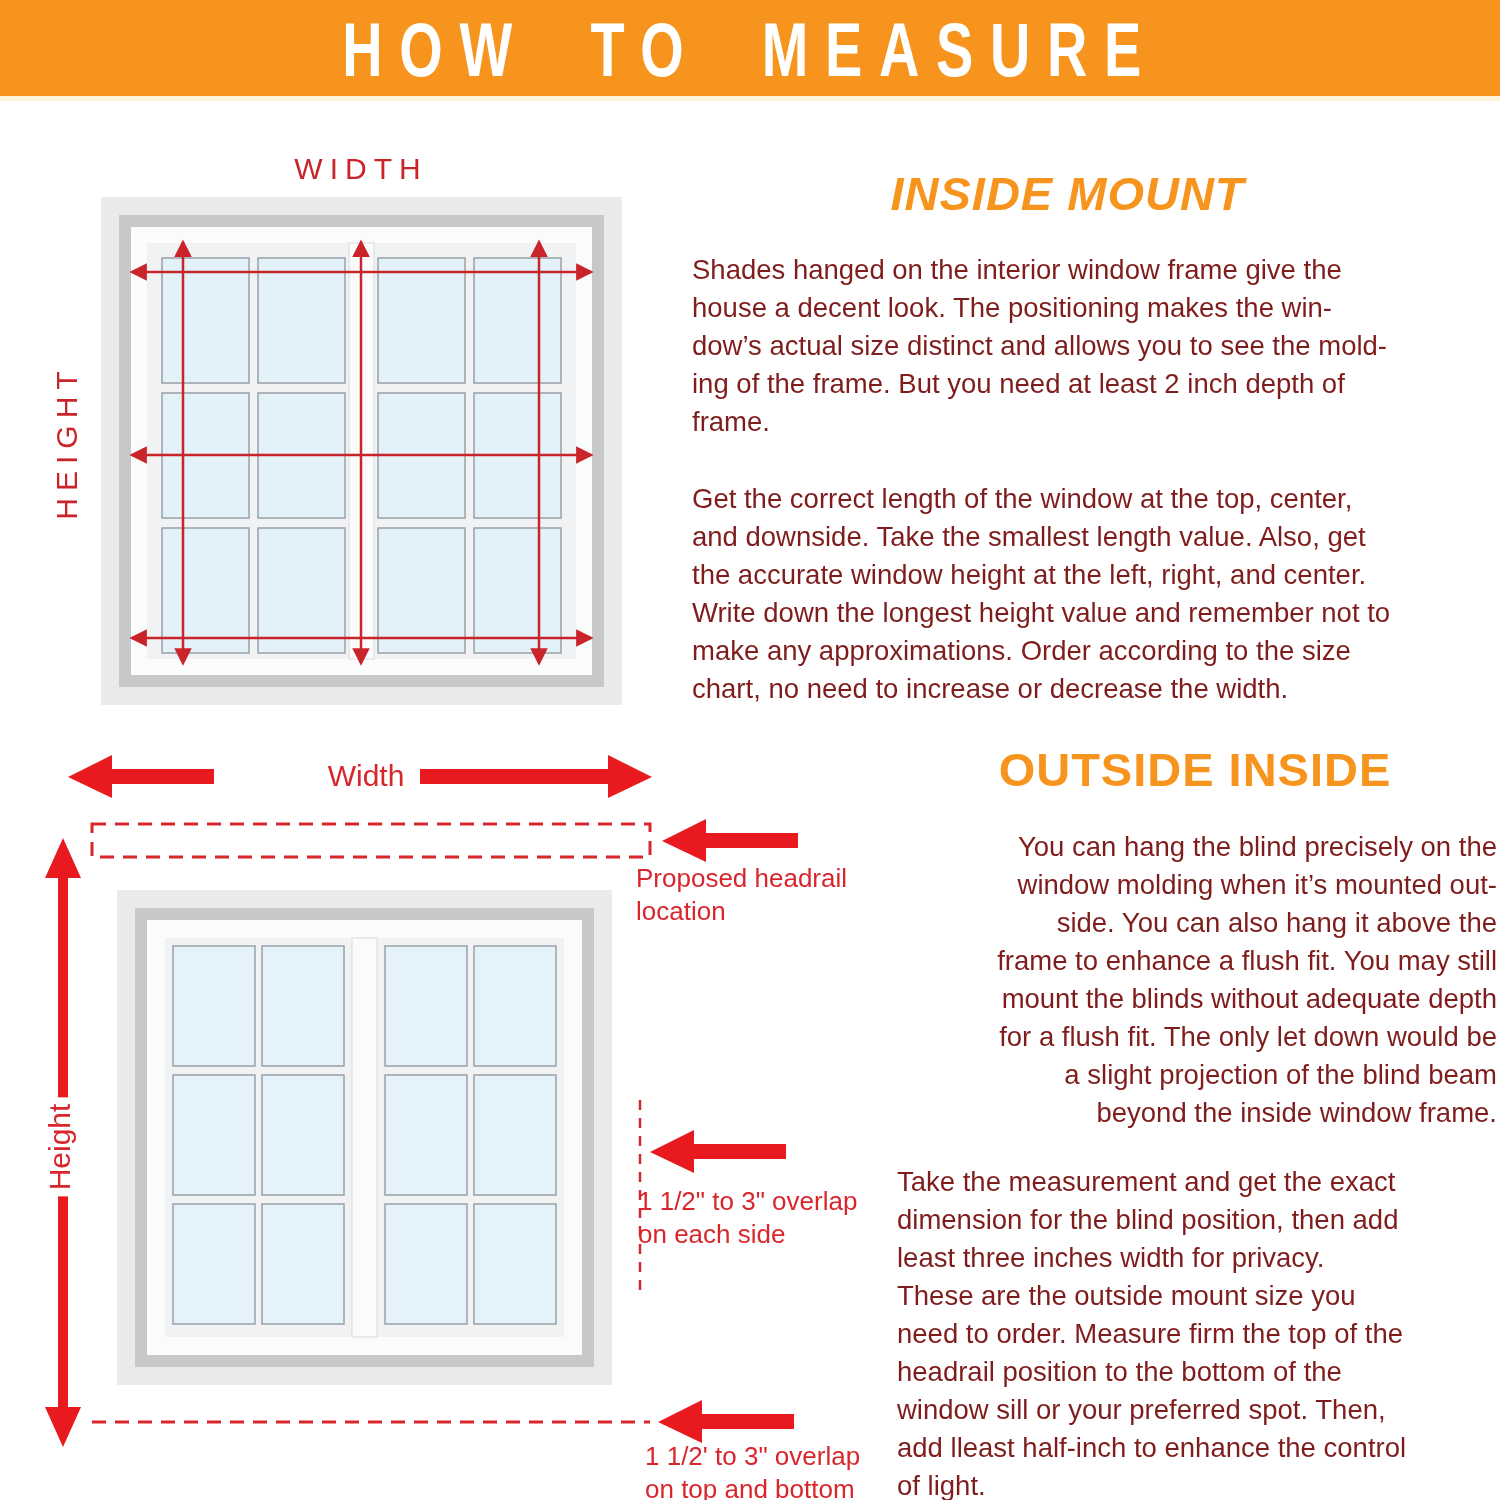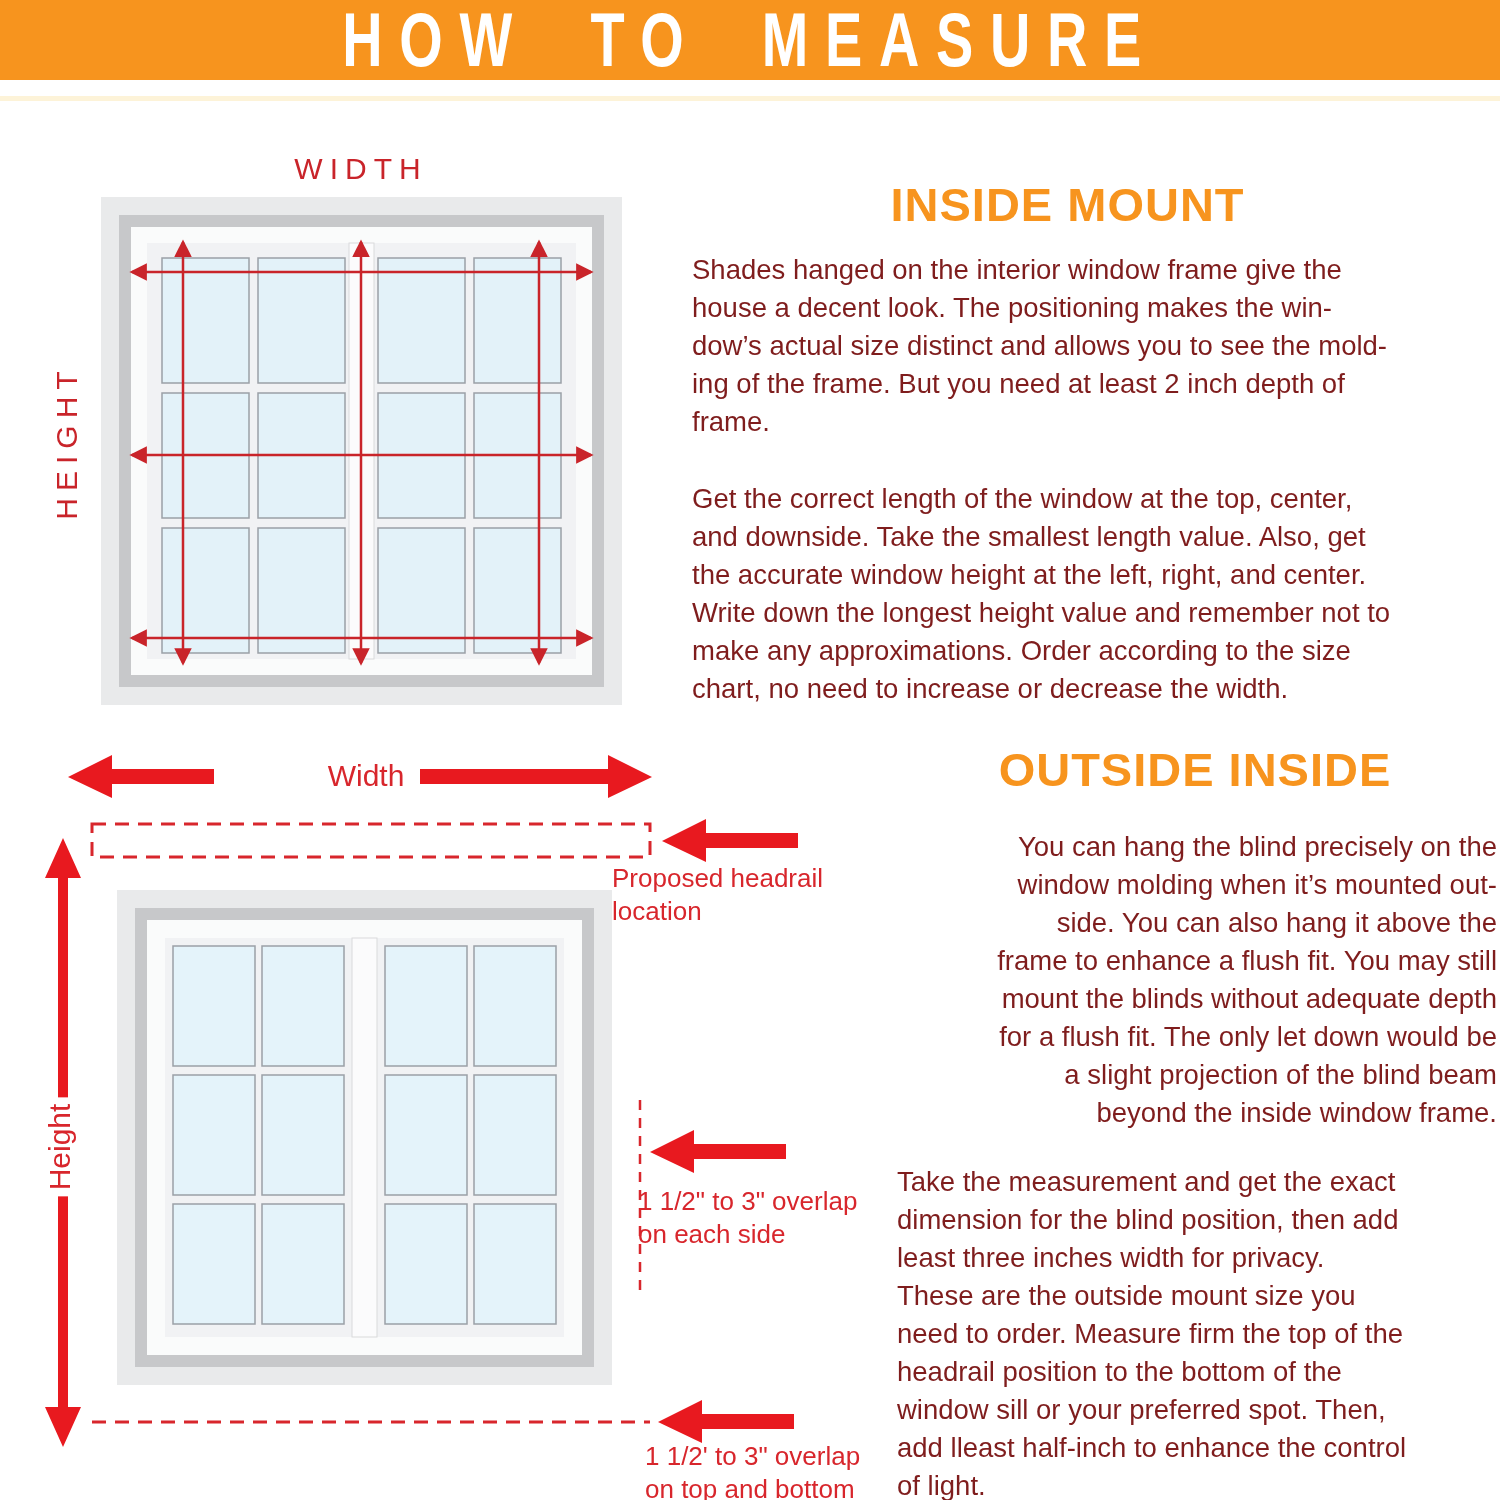--- a/index.html
+++ b/index.html
@@ -5,21 +5,21 @@
   html,body{margin:0;padding:0;}
   body{
     width:1500px;height:1500px;position:relative;overflow:hidden;
     background:#ffffff;
     font-family:"Liberation Sans","DejaVu Sans",sans-serif;
   }
   .abs{position:absolute;}
 
   
   .banner{
-    left:0;top:0;width:1500px;height:80px;
+    left:0;top:0;width:1500px;height:100px;
     background:#f7941e;
     display:flex;align-items:center;justify-content:center;
   }
   .banner-title{
     color:#ffffff;font-weight:bold;font-size:57px;
     letter-spacing:17px;word-spacing:30px;white-space:nowrap;
     display:inline-block;transform:scale(.98,1.32);
   }
   .banner-shade{left:0;top:96px;width:1500px;height:5px;background:#fdf3d8;}
 
@@ -132,28 +132,28 @@
     <path d="M63,838 L45,878 L58,878 L58,1407 L45,1407 L63,1447 L81,1407 L68,1407 L68,878 L81,878 Z"></path>
   </g>
 </svg>
 
 <div class="abs red-caps ctr" style="left:361px;top:169px;">WIDTH</div>
 <div class="abs red-caps rot" style="left:67px;top:442px;">HEIGHT</div>
 
 <div class="abs red-label ctr" style="left:366px;top:776px;">Width</div>
 <div class="abs red-label rot whitebg" style="left:60px;top:1147px;">Height</div>
 
-<div class="abs red-note" style="left:612px;top:862px;">Proposed headrail
+<div class="abs red-note" style="left:636px;top:862px;">Proposed headrail
 location</div>
 <div class="abs red-note" style="left:638px;top:1185px;">1 1/2" to 3" overlap
 on each side</div>
 <div class="abs red-note" style="left:645px;top:1440px;">1 1/2' to 3" overlap
 on top and bottom</div>
 
-<div class="abs mount-title" style="left:690px;top:177px;width:755px;">INSIDE MOUNT</div>
+<div class="abs mount-title" style="left:690px;top:166px;width:755px;font-style:italic;">INSIDE MOUNT</div>
 <div class="abs body-text" style="left:692px;top:251px;width:760px;">Shades hanged on the interior window frame give the
 house a decent look. The positioning makes the win-
 dow’s actual size distinct and allows you to see the mold-
 ing of the frame. But you need at least 2 inch depth of
 frame.</div>
 <div class="abs body-text" style="left:692px;top:480px;width:760px;">Get the correct length of the window at the top, center,
 and downside. Take the smallest length value. Also, get
 the accurate window height at the left, right, and center.
 Write down the longest height value and remember not to
 make any approximations. Order according to the size

